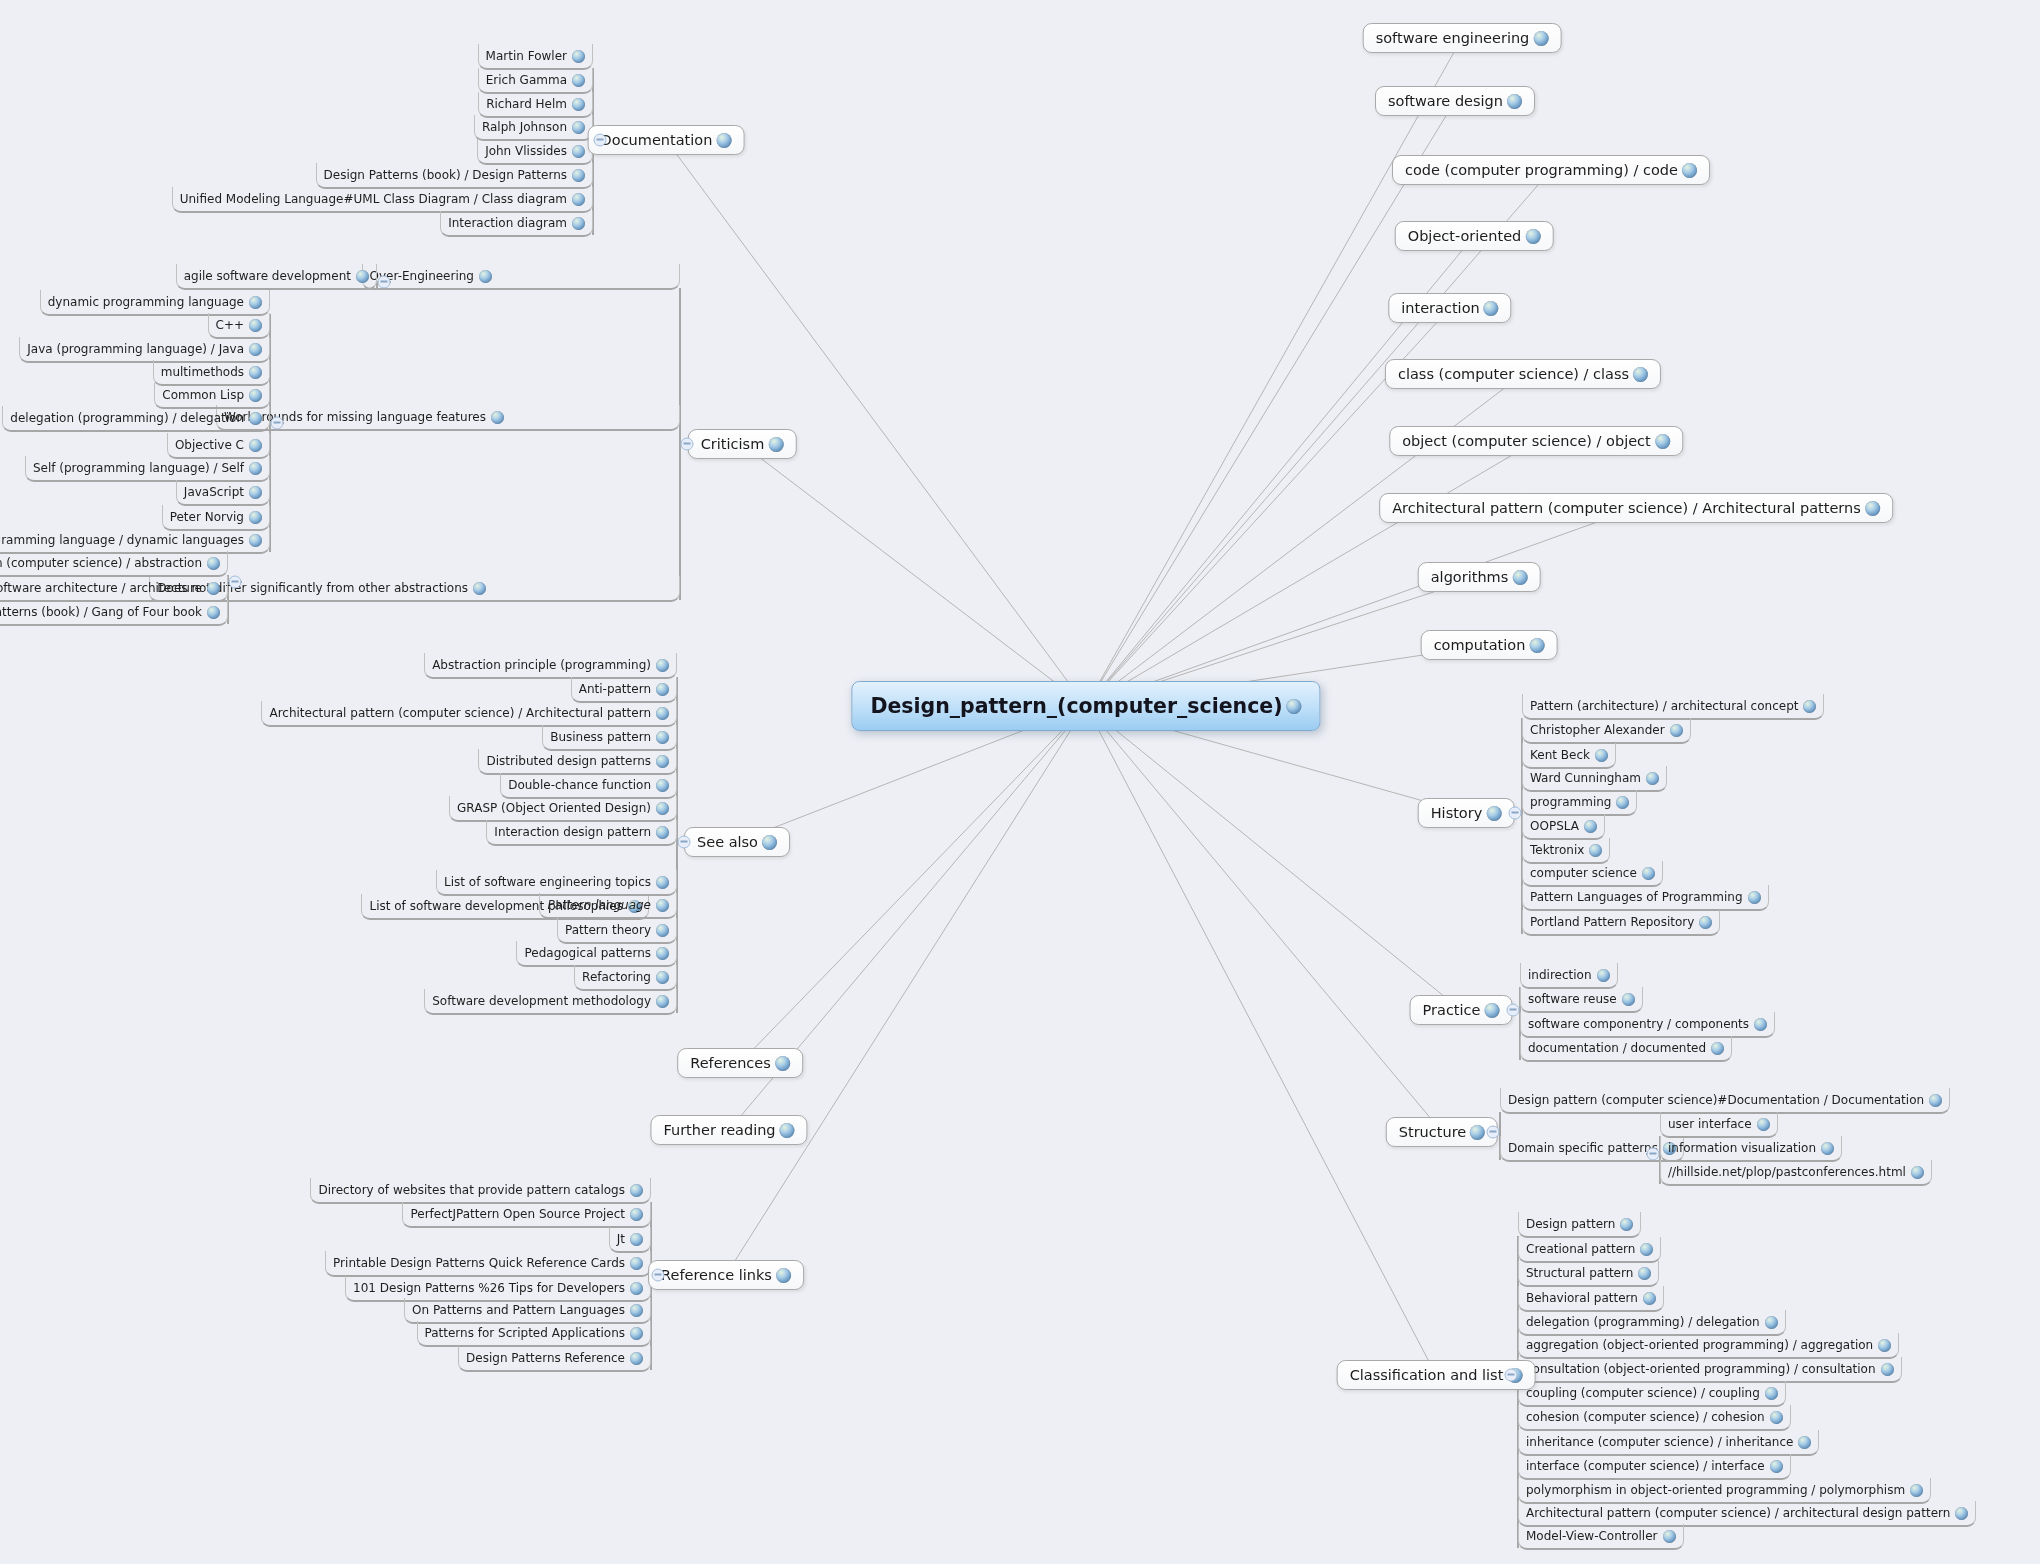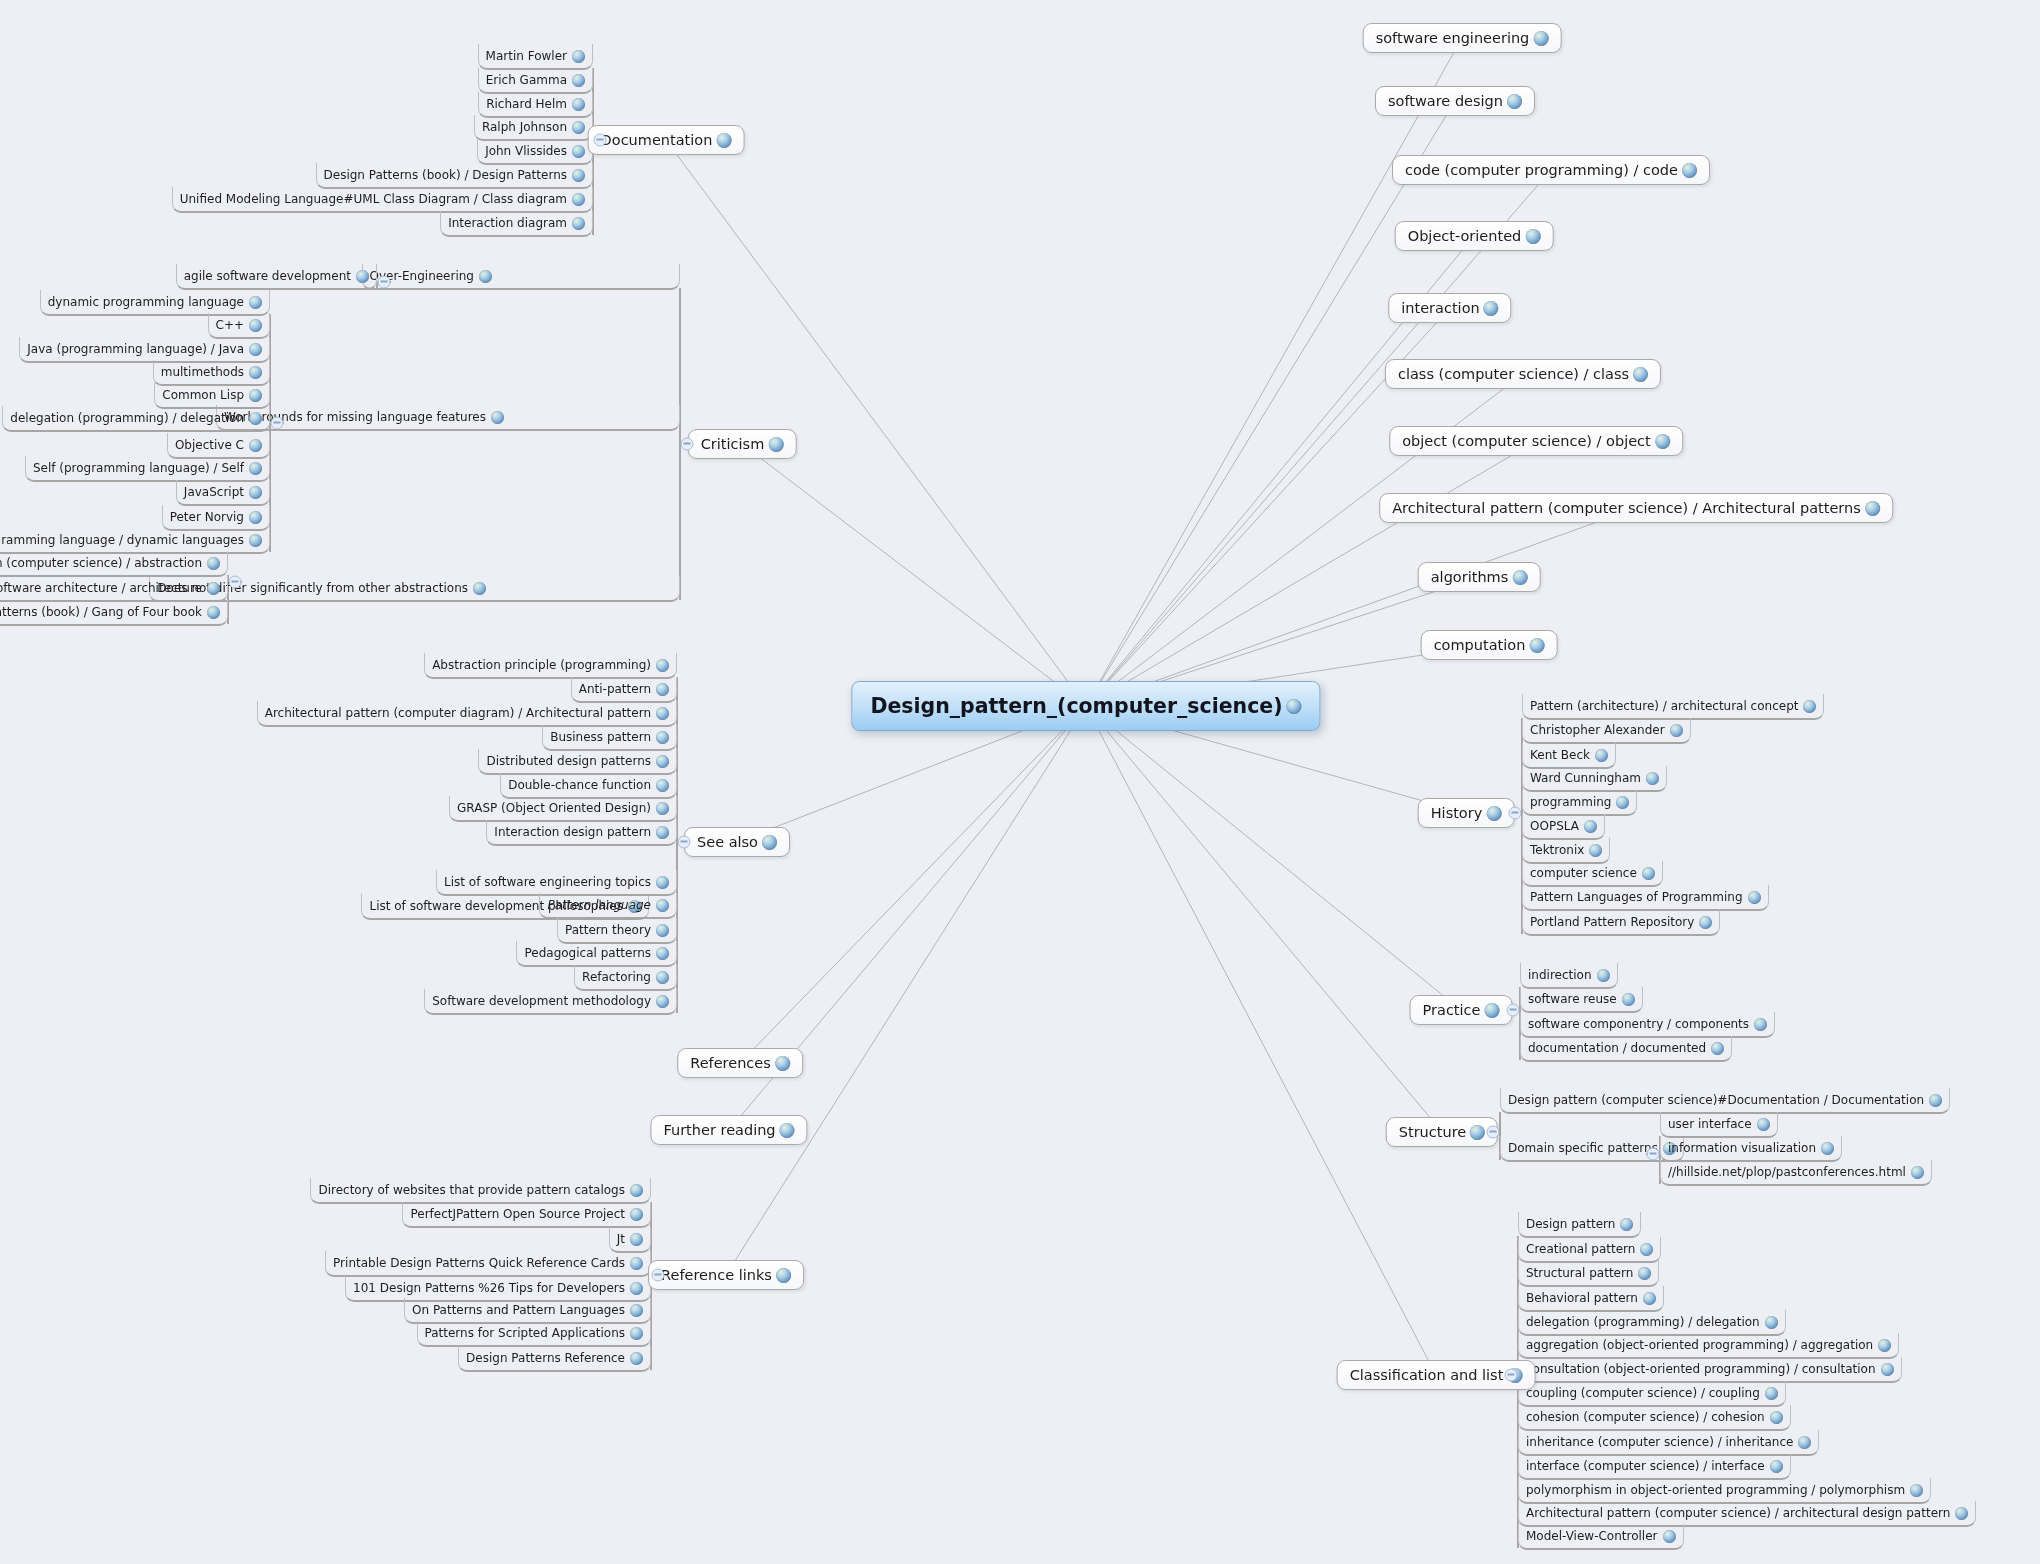--- a/index.html
+++ b/index.html
@@ -211,21 +211,21 @@
     <div class="minus" style="left: 684px; top: 842px;"></div>
     <div class="leaf L" style="top: 653px; right: 1363px;">
       <span>Abstraction principle (programming)</span>
       <span class="globe"></span>
     </div>
     <div class="leaf L" style="top: 677px; right: 1363px; margin-left: 33px;">
       <span>Anti-pattern</span>
       <span class="globe"></span>
     </div>
     <div class="leaf L" style="top: 701px; right: 1363px;">
-      <span>Architectural pattern (computer diagram) / Architectural pattern</span>
+      <span>Architectural pattern (computer science) / Architectural pattern</span>
       <span class="globe"></span>
     </div>
     <div class="leaf L" style="top: 725px; right: 1363px;">
       <span>Business pattern</span>
       <span class="globe"></span>
     </div>
     <div class="leaf L" style="top: 749px; right: 1363px;">
       <span>Distributed design patterns</span>
       <span class="globe"></span>
     </div>

